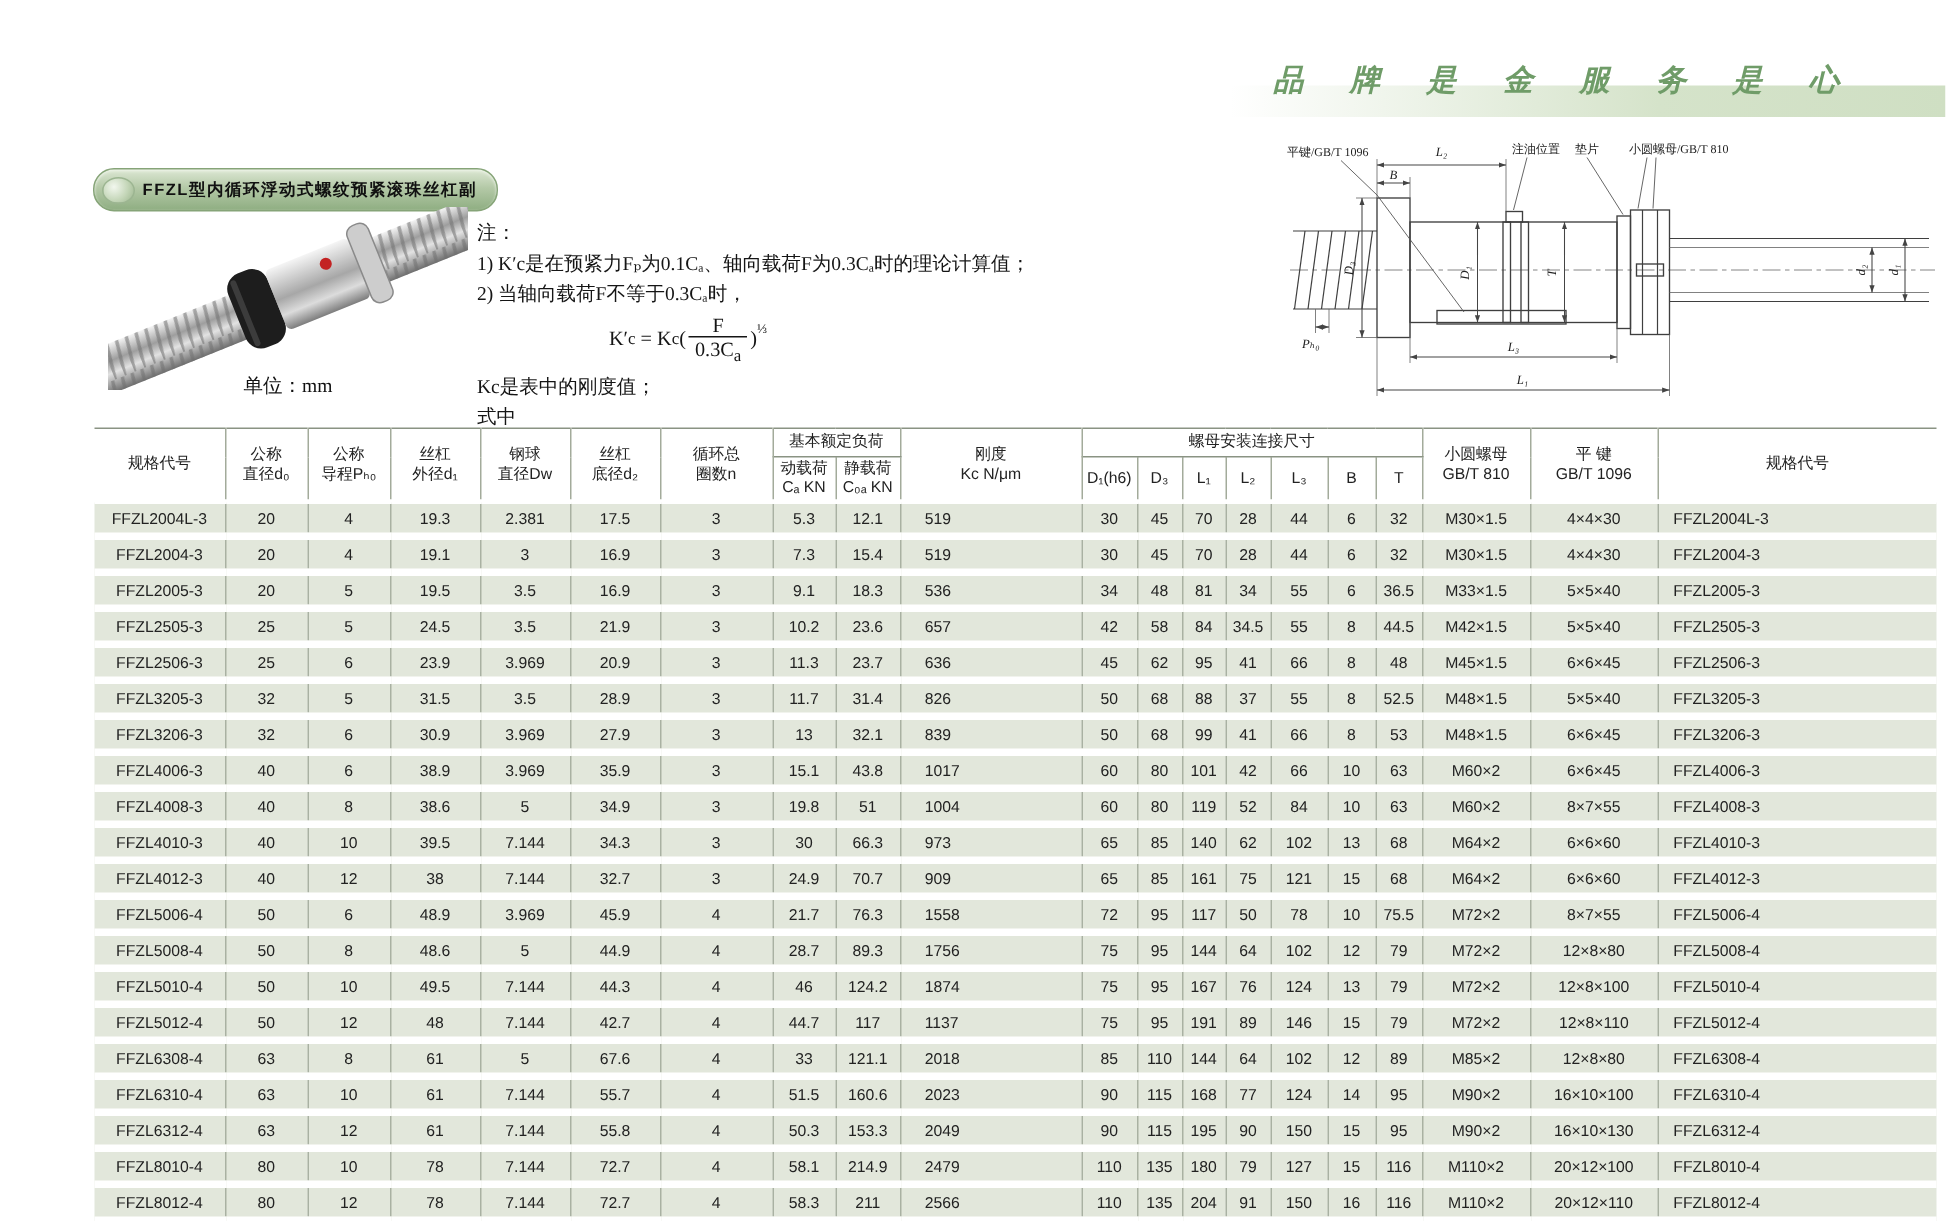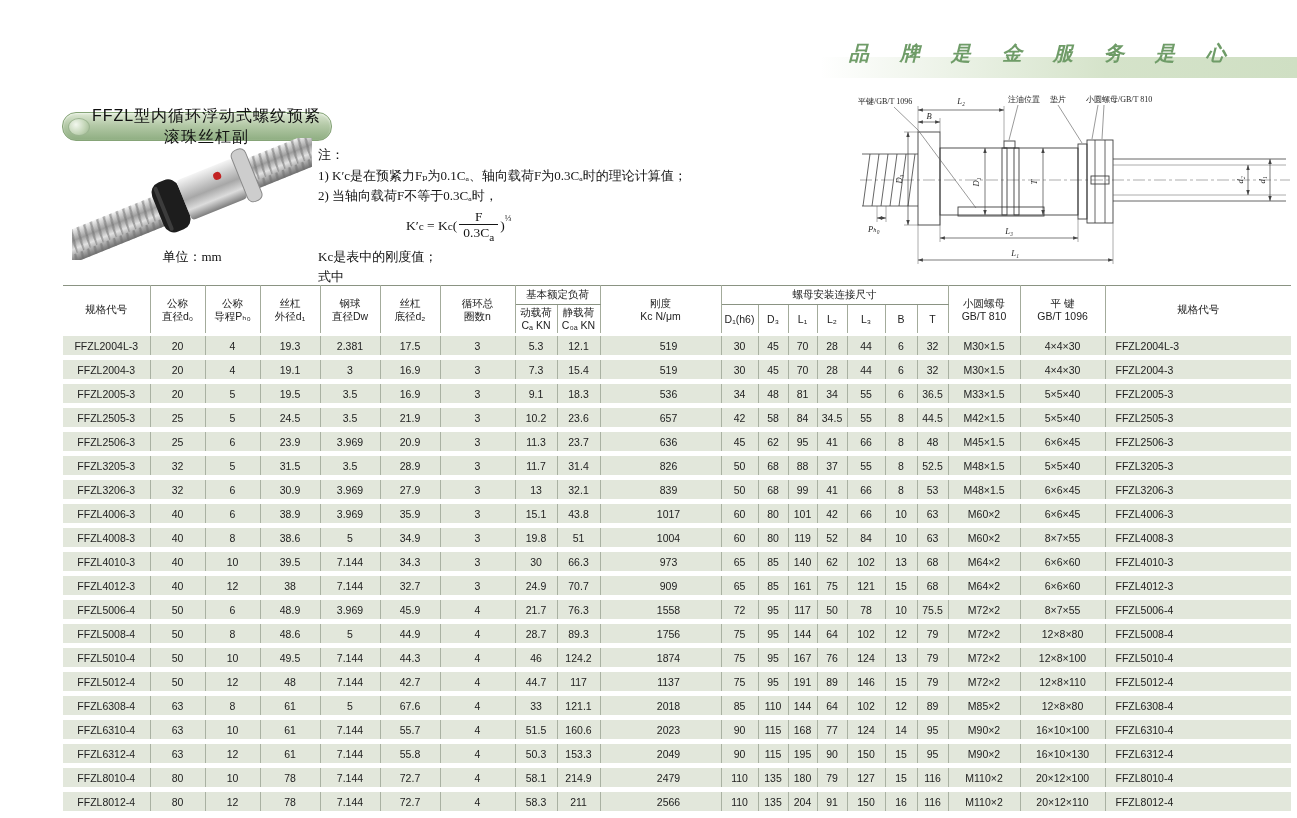--- a/index.html
+++ b/index.html
@@ -12,21 +12,21 @@
   .slogan{position:absolute;top:40px;right:58px;font-family:"Liberation Serif","DejaVu Serif",serif;
       font-style:italic;font-weight:bold;font-size:20px;color:#6f9c68;letter-spacing:13px;white-space:nowrap;}
 
   
   .badge{position:absolute;left:62px;top:112px;width:268px;height:27px;border-radius:14px;
       background:linear-gradient(180deg,#dce7d3 0%,#b4c9a7 45%,#8fae82 100%);
       border:1px solid #86a478;box-shadow:inset 0 1px 2px #eef4e9;display:flex;align-items:center;}
   .badge .dot{width:20px;height:16px;margin-left:5px;border-radius:50%;
       background:radial-gradient(circle at 35% 35%,#f2f7ee,#c4d6b8 55%,#9ab48c);
       border:1px solid #9cb591;}
-  .badge .txt{flex:1;text-align:center;font-size:16px;font-weight:normal;color:#111;
+  .badge .txt{flex:1;text-align:center;font-size:11px;font-weight:bold;color:#111;
       letter-spacing:1px;padding-right:8px;}
 
   
   .photo{position:absolute;left:72px;top:138px;width:240px;height:122px;}
   .unit{position:absolute;left:72px;top:248px;width:240px;text-align:center;
       font-family:"Liberation Serif","DejaVu Serif",serif;font-size:13px;color:#111;}
 
   
   .notes{position:absolute;left:318px;top:144px;width:440px;
       font-family:"Liberation Serif","DejaVu Serif",serif;font-size:13px;color:#151515;line-height:1.5;}
@@ -56,21 +56,21 @@
   th{font-weight:normal;white-space:pre-line;text-align:center;vertical-align:middle;
      border-right:1px solid #a3ab9b;padding:1px 0;line-height:1.25;font-size:10.5px;background:#fff;}
   thead tr:first-child{height:19px;}
   thead tr:last-child{height:23px;}
   th.grp{border-bottom:1px solid #8a9383;}
   th.noline{border-right:none;}
   tbody td{background:#e2e7db;border-right:1px solid #a9b1a2;border-bottom:5px solid #fff;
      text-align:center;height:19px;padding:0;}
   tbody td:last-child{border-right:none;}
   tbody tr:first-child td{border-top:3px solid #fff;}
-  tbody td:nth-child(10){text-align:center;padding-left:16px;}
+  tbody td:nth-child(10){text-align:left;padding-left:16px;}
   tbody td:nth-child(20){text-align:left;padding-left:10px;}
   table{border-bottom:1px solid #8a9383;}
 </style>
 </head>
 <body>
 
 <div class="slogan-strip"></div>
 <div class="slogan">品 牌 是 金 服 务 是 心</div>
 
 <div class="badge">

